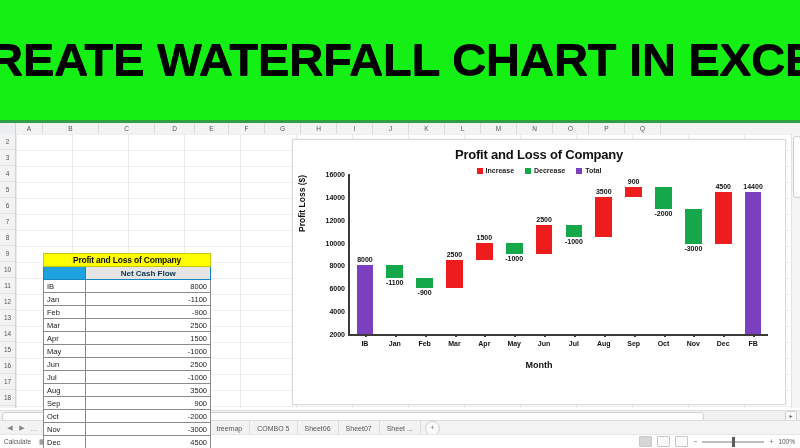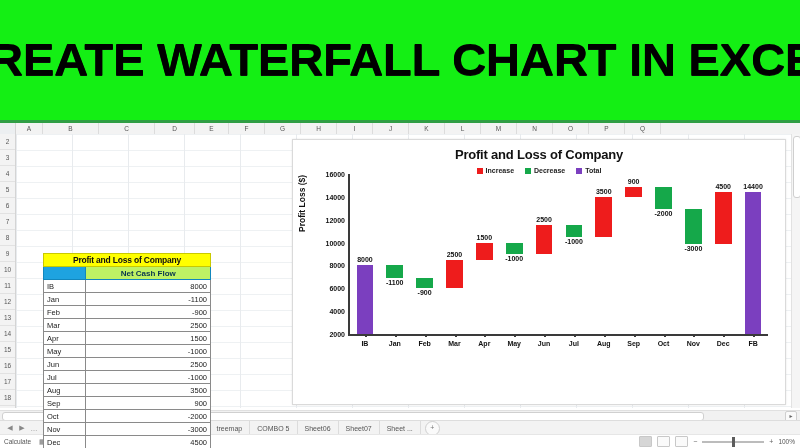--- a/index.html
+++ b/index.html
@@ -74,21 +74,21 @@
     z-index:3;
   }
   .data-table td{height:13px;padding:0 3px;box-sizing:border-box;}
   .tbl-title{
     background:#ffff00;font-weight:bold;text-align:center;
     font-size:8.5px;color:#111;letter-spacing:-0.2px;
     border:1px solid #c9c900;
   }
   .tbl-sub-blank{background:#1ea3e0;border:1px solid #1287bd;}
   .tbl-sub{
-    background:#bef264;font-weight:bold;text-align:center;color:#08354f;
+    background:#e5e5e5;font-weight:bold;text-align:center;color:#08354f;
     font-size:8px;border:1px solid #1287bd;
   }
   .cell-label{
     border:1px solid #8a8a8a;background:#fff;text-align:left;
     font-size:7.5px;
   }
   .cell-value{
     border:1px solid #8a8a8a;background:#fff;text-align:right;
     font-size:7.5px;
   }
@@ -423,20 +423,21 @@
             <div class="xtick" style="left: 343.357px;">Nov</div>
             <div class="bar" style="left: 364.854px; top: 18.2857px; width: 16.72px; height: 51.4286px; background: rgb(238, 28, 28);"></div>
             <div class="bar-lbl" style="width: 29.8571px; left: 358.286px; top: 9.28571px;">4500</div>
             <div class="tick-mark" style="left: 373.214px;"></div>
             <div class="xtick" style="left: 373.214px;">Dec</div>
             <div class="bar" style="left: 394.711px; top: 18.2857px; width: 16.72px; height: 141.714px; background: rgb(123, 63, 191);"></div>
             <div class="bar-lbl" style="width: 29.8571px; left: 388.143px; top: 9.28571px;">14400</div>
             <div class="tick-mark" style="left: 403.071px;"></div>
             <div class="xtick" style="left: 403.071px;">FB</div>
           </div>
+        <div class="xlabel">Month</div>
       </div>
     </div>
 
     <div class="hscroll">
       <div class="hscroll-thumb"></div>
       <div class="hscroll-btn">▸</div>
     </div>
 
     <div class="tabbar" id="tabbar">
       <div class="nav-arrow">◀</div>

